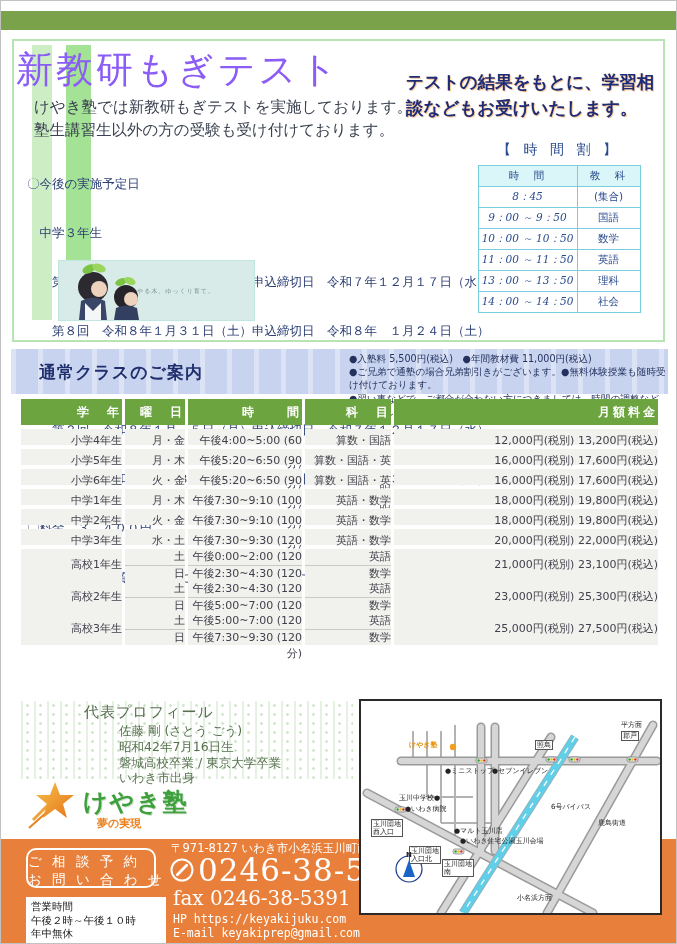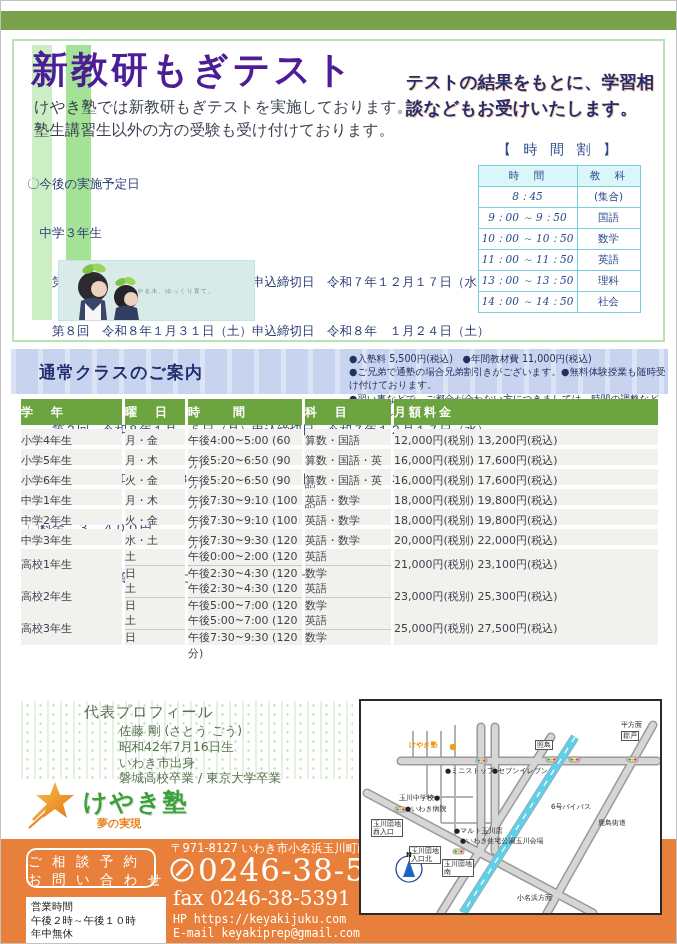--- a/index.html
+++ b/index.html
@@ -7,22 +7,22 @@
   #page{position:relative;width:677px;height:944px;background:#fff;margin:0 auto;
         border:1px solid #c2c2c2;overflow:hidden;}
 
   
   .topbar{position:absolute;left:0;top:10px;width:677px;height:19px;background:#79a24b;}
   .frame{position:absolute;left:11px;top:38px;width:653px;height:303px;
          border:2px solid #b8e3b2;background:#fff;}
   .stripe{position:absolute;top:4px;bottom:20px;}
   .stripe.s1{left:18px;width:20px;background:#cdeec4;}
   .stripe.s2{left:52px;width:25px;background:#a4e296;}
-  .main-title{position:absolute;left:17px;top:4px;font-size:37px;color:#4c1d95;
-              letter-spacing:3px;font-weight:700;}
+  .main-title{position:absolute;left:2px;top:4px;font-size:37px;color:#8b5cf6;
+              letter-spacing:3px;font-weight:400;}
   .intro{position:absolute;left:20px;top:55px;font-size:15.5px;color:#3a4150;line-height:23px;}
   .sched{position:absolute;left:13px;top:102px;font-size:12.5px;color:#2c3e74;line-height:16.4px;white-space:pre;}
   .catch{position:absolute;left:392px;top:28px;width:260px;font-size:17.5px;font-weight:bold;
          color:#1c2c78;line-height:26px;
          text-shadow:1px 1px 0 rgba(243,140,40,.45), -1px 0 0 rgba(243,140,40,.25);}
 
   
   .tt{position:absolute;left:455px;top:100px;width:180px;}
   .tt-title{text-align:center;font-size:14px;color:#2a4b8e;letter-spacing:4px;margin-bottom:6px;}
   .tt table{border-collapse:collapse;margin:0 auto;width:163px;background:#fff;}
@@ -42,21 +42,21 @@
           background-image:repeating-linear-gradient(90deg,rgba(255,255,255,.35) 0 5px,rgba(255,255,255,0) 5px 27px);}
   .banner-title{position:absolute;left:28px;top:12px;font-size:17px;font-weight:bold;
                 color:#202f6e;letter-spacing:1px;}
   .banner-notes{position:absolute;left:338px;top:3px;font-size:9.6px;color:#24315e;line-height:13.2px;}
 
   
   .ctable{position:absolute;left:20px;top:398px;width:637px;}
   .crow{display:flex;gap:3px;margin-bottom:4px;}
   .chead .cell{background:#6ca440;color:#fff;font-size:12px;font-weight:bold;letter-spacing:3px;
                height:26px;line-height:26px;}
-  .cell{text-align:left;}
+  .cell{text-align:right;}
   .cg{width:101px;} .cd{width:60px;} .ct{width:114px;} .cs{width:86px;} .cf{width:264px;}
   .cbody .cell{background:#f1f1ed;color:#40414c;font-size:11px;}
   .single .cell{height:16px;line-height:23px;}
   .dbl{display:flex;gap:3px;}
   .dbl .cell{background:#f1f1ed;color:#40414c;font-size:11px;}
   .dbl .cg,.dbl .cf{height:32px;line-height:32px;}
   .dmid{display:flex;flex-direction:column;width:266px;}
   .dmid .sub{display:flex;gap:3px;height:16px;line-height:16px;}
   .dmid .sub+.sub .cell{border-top:1px solid #c9c9c4;}
 
@@ -295,22 +295,22 @@
       </div>
       <div class="cell cf">25,000円(税別) 27,500円(税込)</div>
     </div>
   </div>
 
   <div class="profile">
     <div class="profile-heading">代表プロフィール</div>
     <div class="profile-lines">
       <div>佐藤 剛 (さとう ごう)</div>
       <div>昭和42年7月16日生</div>
+      <div>磐城高校卒業 / 東京大学卒業</div>
       <div>いわき市出身</div>
-      <div>磐城高校卒業 / 東京大学卒業</div>
     </div>
   </div>
 
   <div class="logo">
     <svg width="52" height="56" viewBox="0 0 52 56">
       <defs>
         <linearGradient id="starg" x1="0" y1="0" x2="1" y2="1">
           <stop offset="0" stop-color="#f6c24a"></stop>
             <stop offset="1" stop-color="#e5731a"></stop>
         </linearGradient>

